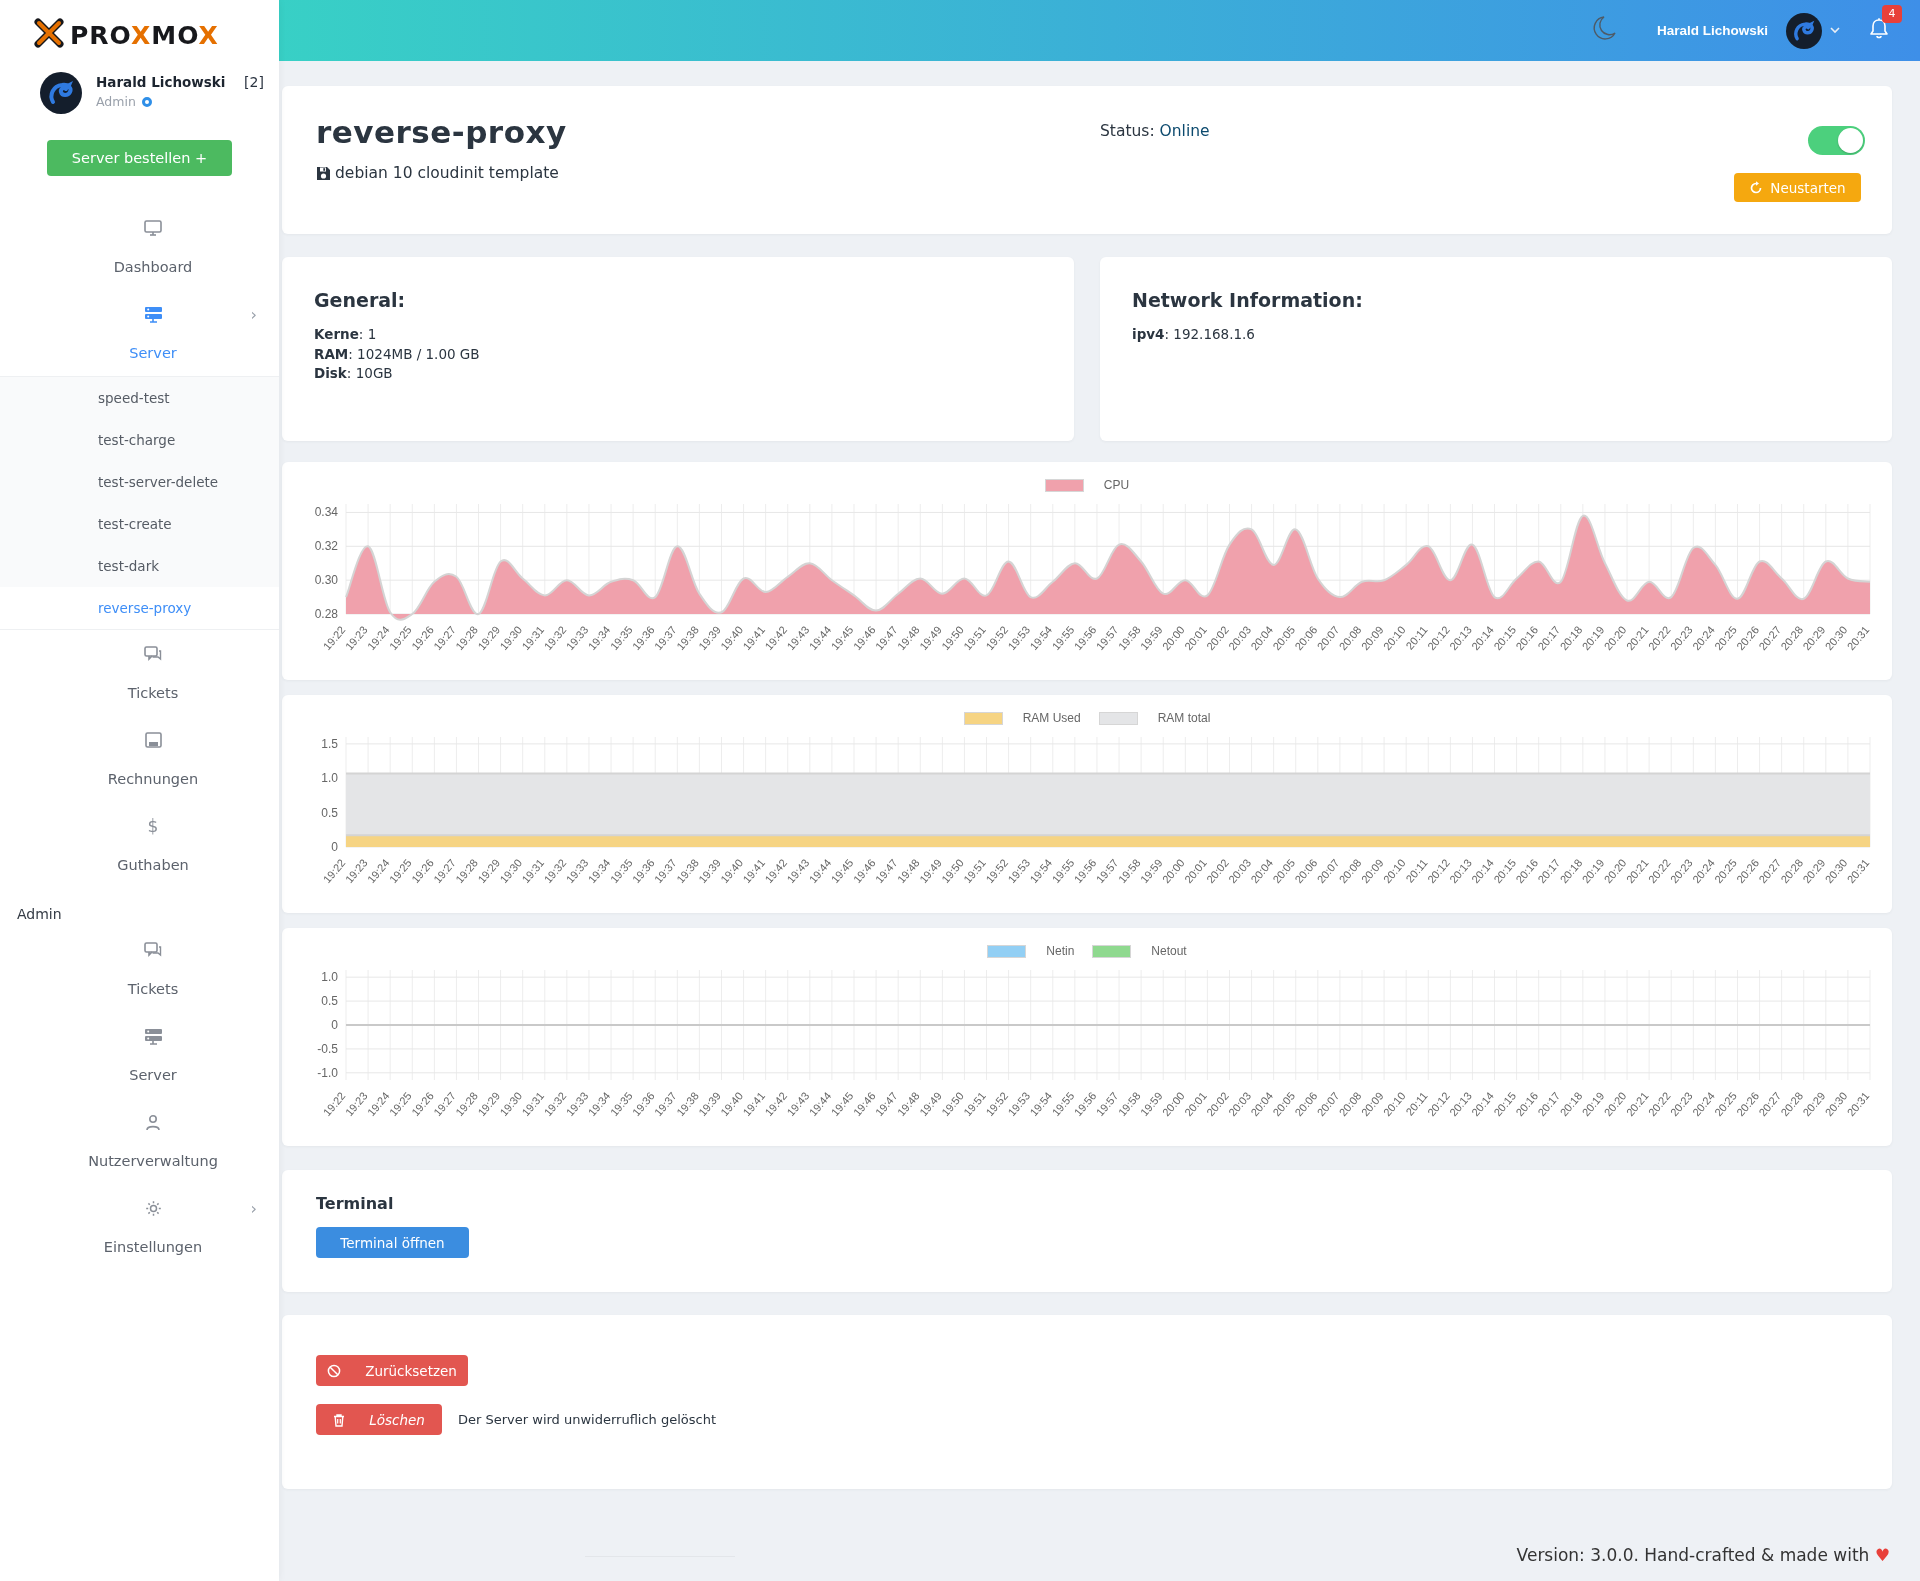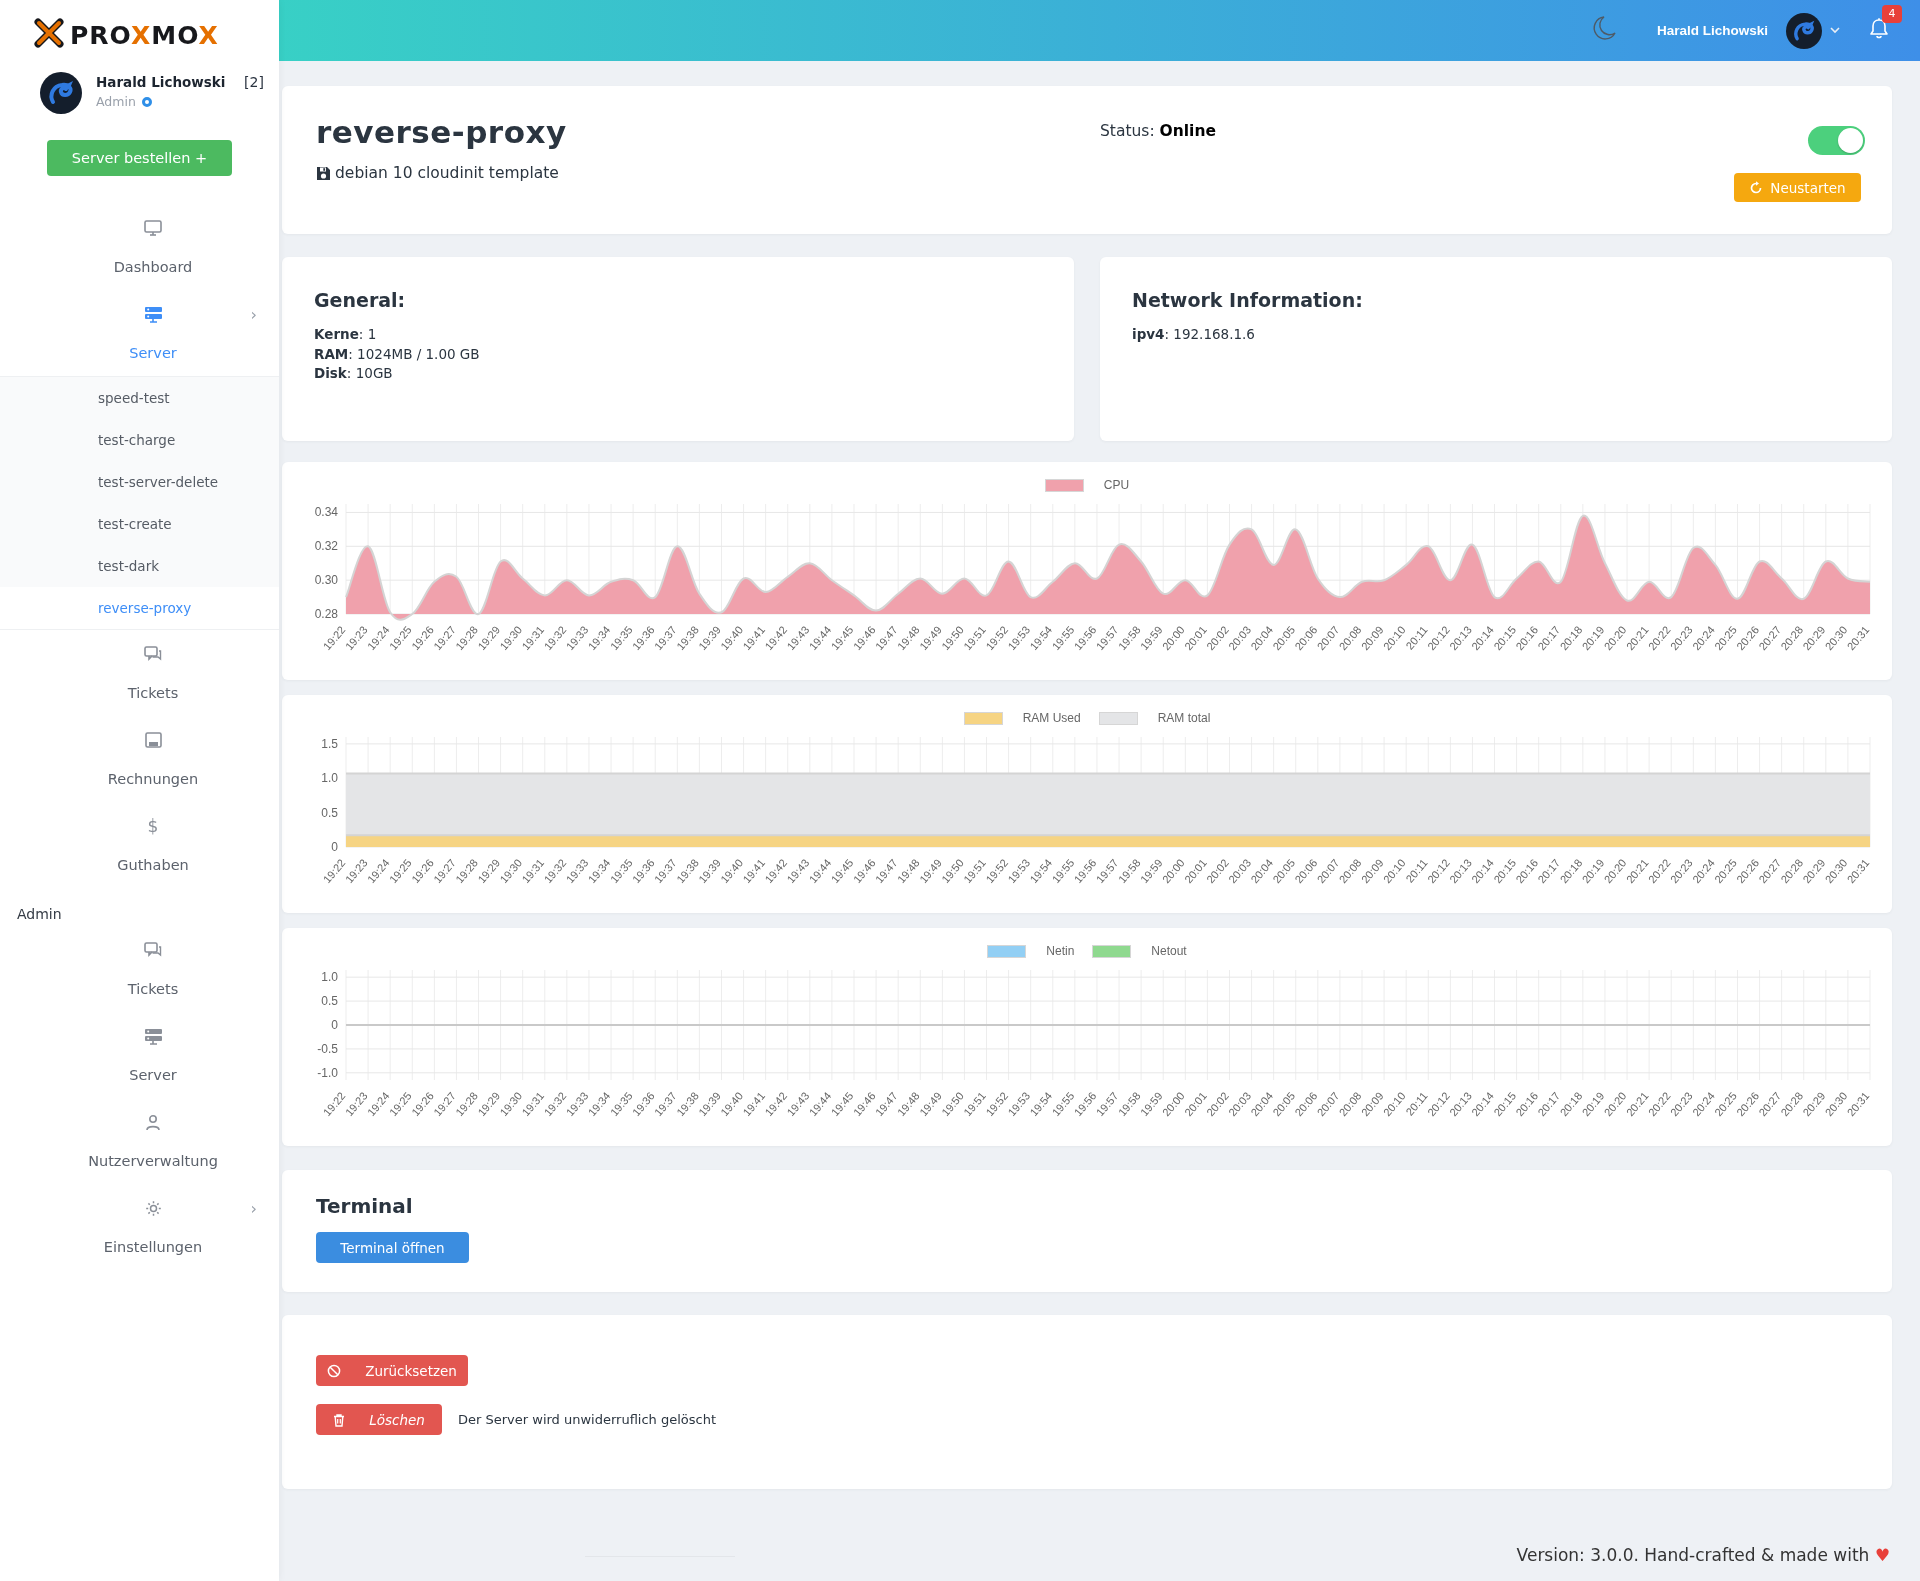--- a/index.html
+++ b/index.html
@@ -57,41 +57,41 @@
     font-size:11px; min-width:20px; height:18px; border-radius:4px;
     display:flex; align-items:center; justify-content:center; padding:0 4px;
   }
   
   .main { position:absolute; left:255px; top:61px; right:0; bottom:0; padding:25px 28px 0 27px; }
   .card { background:#fff; border-radius:6px; box-shadow:0 1px 3px rgba(40,50,60,0.05); }
   .header-card { height:148px; position:relative; padding:28px 34px; margin-bottom:23px; }
   .page-title { font-size:31px; font-weight:bold; color:#2b3540; letter-spacing:0.5px; }
   .page-subtitle { margin-top:14px; font-size:15.5px; color:#2b3540; display:flex; align-items:center; gap:4px;}
   .status-line { position:absolute; left:818px; top:36px; font-size:15.5px; color:#2b3540; }
-  .status-online { color:#000000;font-weight:bold; }
+  .status-online { color:#0c4a6e; }
   .toggle { position:absolute; right:27px; top:40px; width:57px; height:29px; background:#4cd07d; border-radius:15px; cursor:pointer; }
   .toggle .knob { position:absolute; right:2px; top:2px; width:25px; height:25px; background:#fff; border-radius:50%; box-shadow:0 1px 2px rgba(0,0,0,0.2);}
   .restart-btn {
     position:absolute; right:31px; top:87px; width:127px; height:29px;
     background:#f5a80f; border:none; border-radius:4px; color:#fff; font-size:13.5px;
     font-family:inherit; display:flex; align-items:center; justify-content:center; gap:7px; cursor:pointer;
   }
   .info-row { display:flex; gap:26px; margin-bottom:21px; }
   .info-card { flex:1; height:184px; padding:32px 32px; }
   .info-title { font-size:19px; font-weight:bold; color:#2b3540; margin-bottom:14px; }
   .info-line { font-size:13.5px; color:#2b3540; line-height:1.45; }
   .info-line b { font-weight:bold; }
   .chart-card { height:218px; margin-bottom:15px; padding:12px 16px 6px 16px; }
   .chart-card.first { margin-top:0; }
   .chart-legend { display:flex; justify-content:center; align-items:center; gap:18px; height:22px; }
   .legend-item { display:flex; align-items:center; gap:20px; font-size:12px; color:#666; font-family:"Liberation Sans",sans-serif;}
   .legend-swatch { width:39px; height:13px; border:1px solid #d6d6d6; display:inline-block; }
   .chart-card svg { display:block; width:100%; height:182px; }
   .terminal-card { height:122px; padding:24px 34px; margin-top:24px; margin-bottom:23px;}
-  .terminal-title { font-size:20px; font-weight:bold; color:#2b3540; }
+  .terminal-title { font-size:16px; font-weight:bold; color:#2b3540; }
   .terminal-btn {
     margin-top:14px; width:153px; height:31px; background:#3b8de0; color:#fff;
     border:none; border-radius:4px; font-size:13.5px; font-family:inherit; cursor:pointer;
   }
   .danger-card { height:174px; padding:40px 34px; margin-bottom:0; }
   .danger-row { display:flex; align-items:center; gap:8px; }
   .btn-red {
     height:31px; background:#e25650; color:#fff; border:none; border-radius:4px;
     font-size:13.5px; font-family:inherit; display:flex; align-items:center; justify-content:center; gap:24px;
     padding:0 17px; cursor:pointer;

